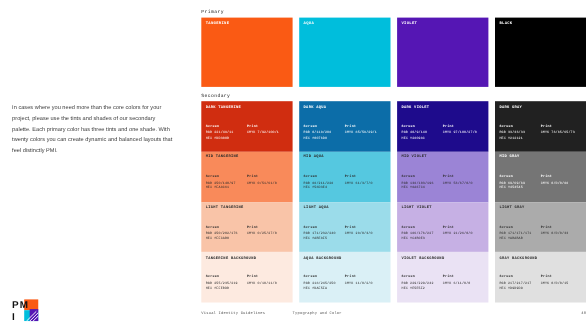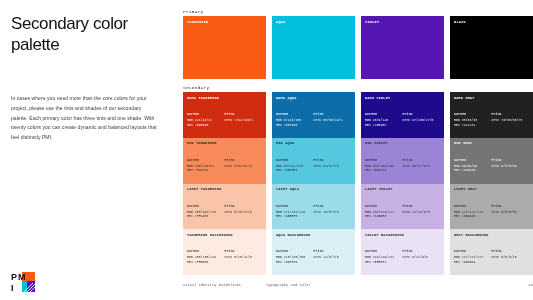--- a/index.html
+++ b/index.html
@@ -98,22 +98,20 @@
   }
   #footer-left  { left:0; }
   #footer-mid   { left:83px; }
   #footer-page  { right:0; }
 </style>
 </head>
 <body>
 
 <div id="left-panel">
 
-  <h1 id="page-title">Secondary
-color palette</h1>
 
   <p id="intro-paragraph">In cases where you need more than the core colors for your project, please use the tints and shades of our secondary palette. Each primary color has three tints and one shade. With twenty colors you can create dynamic and balanced layouts that feel distinctly PMI.</p>
 
   <div id="pmi-logo">
     <svg viewBox="0 0 24 20" width="24" height="20">
       <rect x="11" y="0" width="13" height="10" fill="#FA5A14"></rect>
       <rect x="11" y="10" width="13" height="10" fill="#00BEDC"></rect>
       <rect x="16" y="9" width="8" height="11" fill="#5516B4"></rect>
       <g fill="#111111" font-family="Liberation Sans, sans-serif" font-weight="700" font-size="9">
         <text x="0" y="8.2">P</text>

